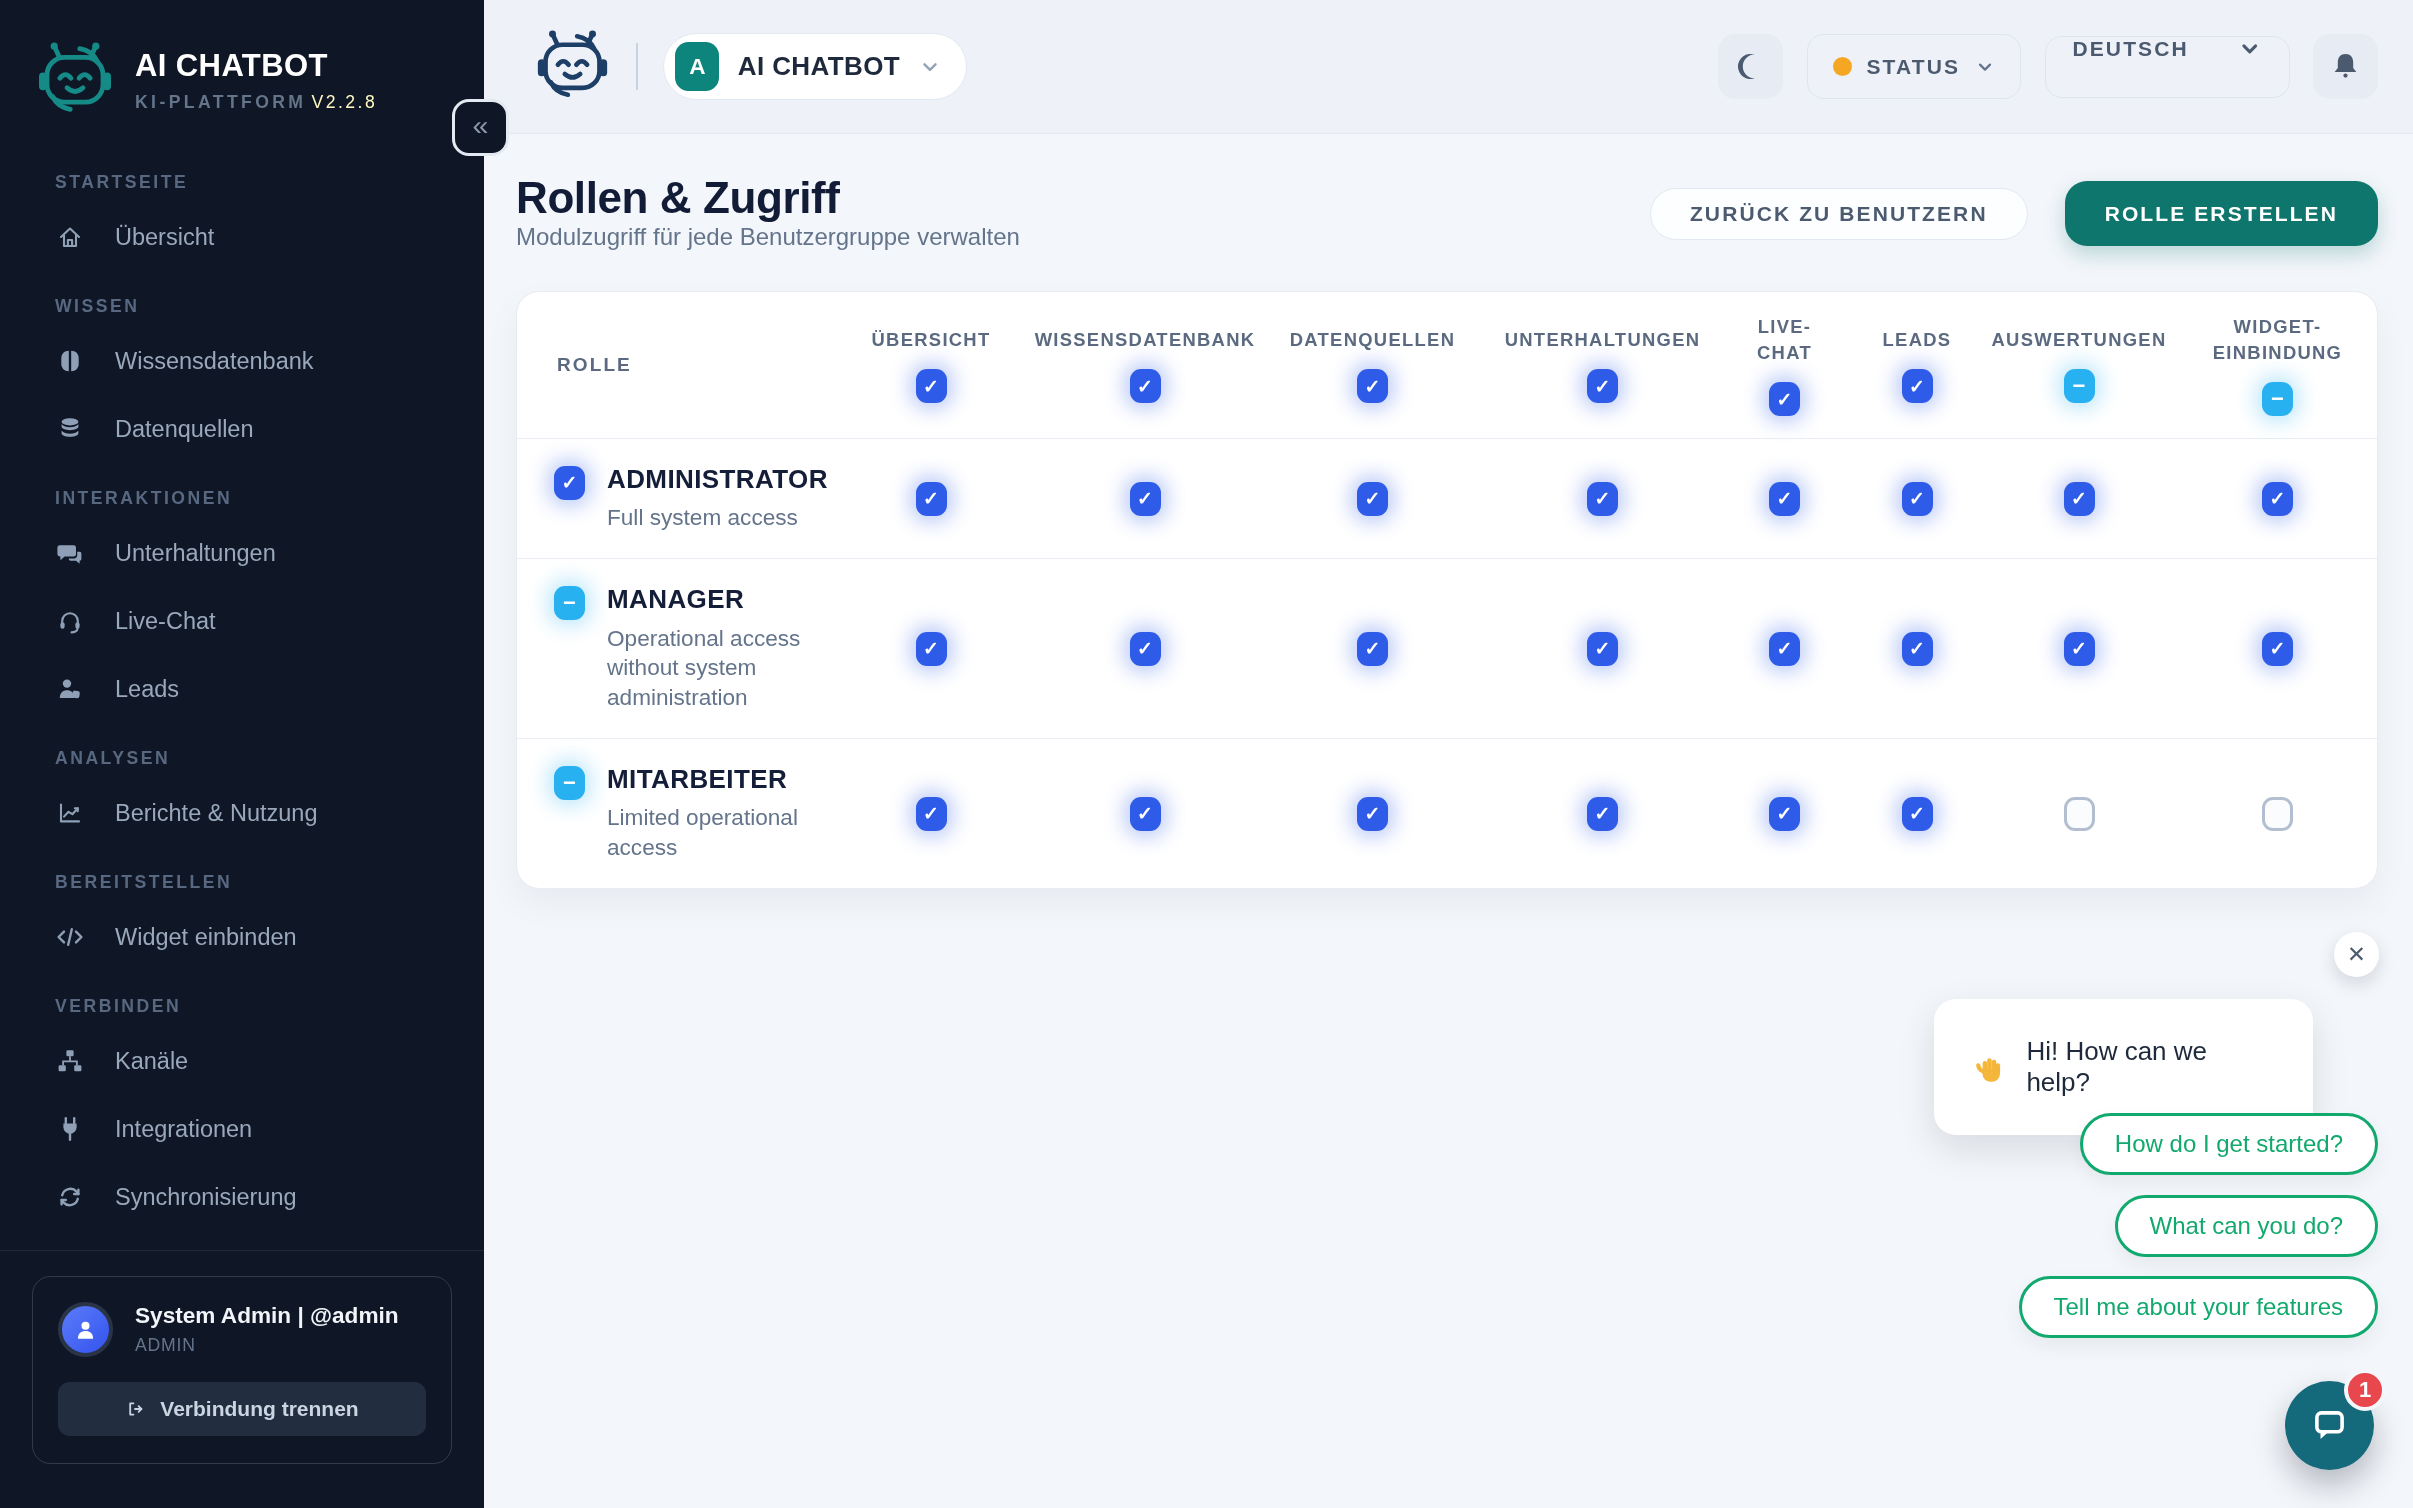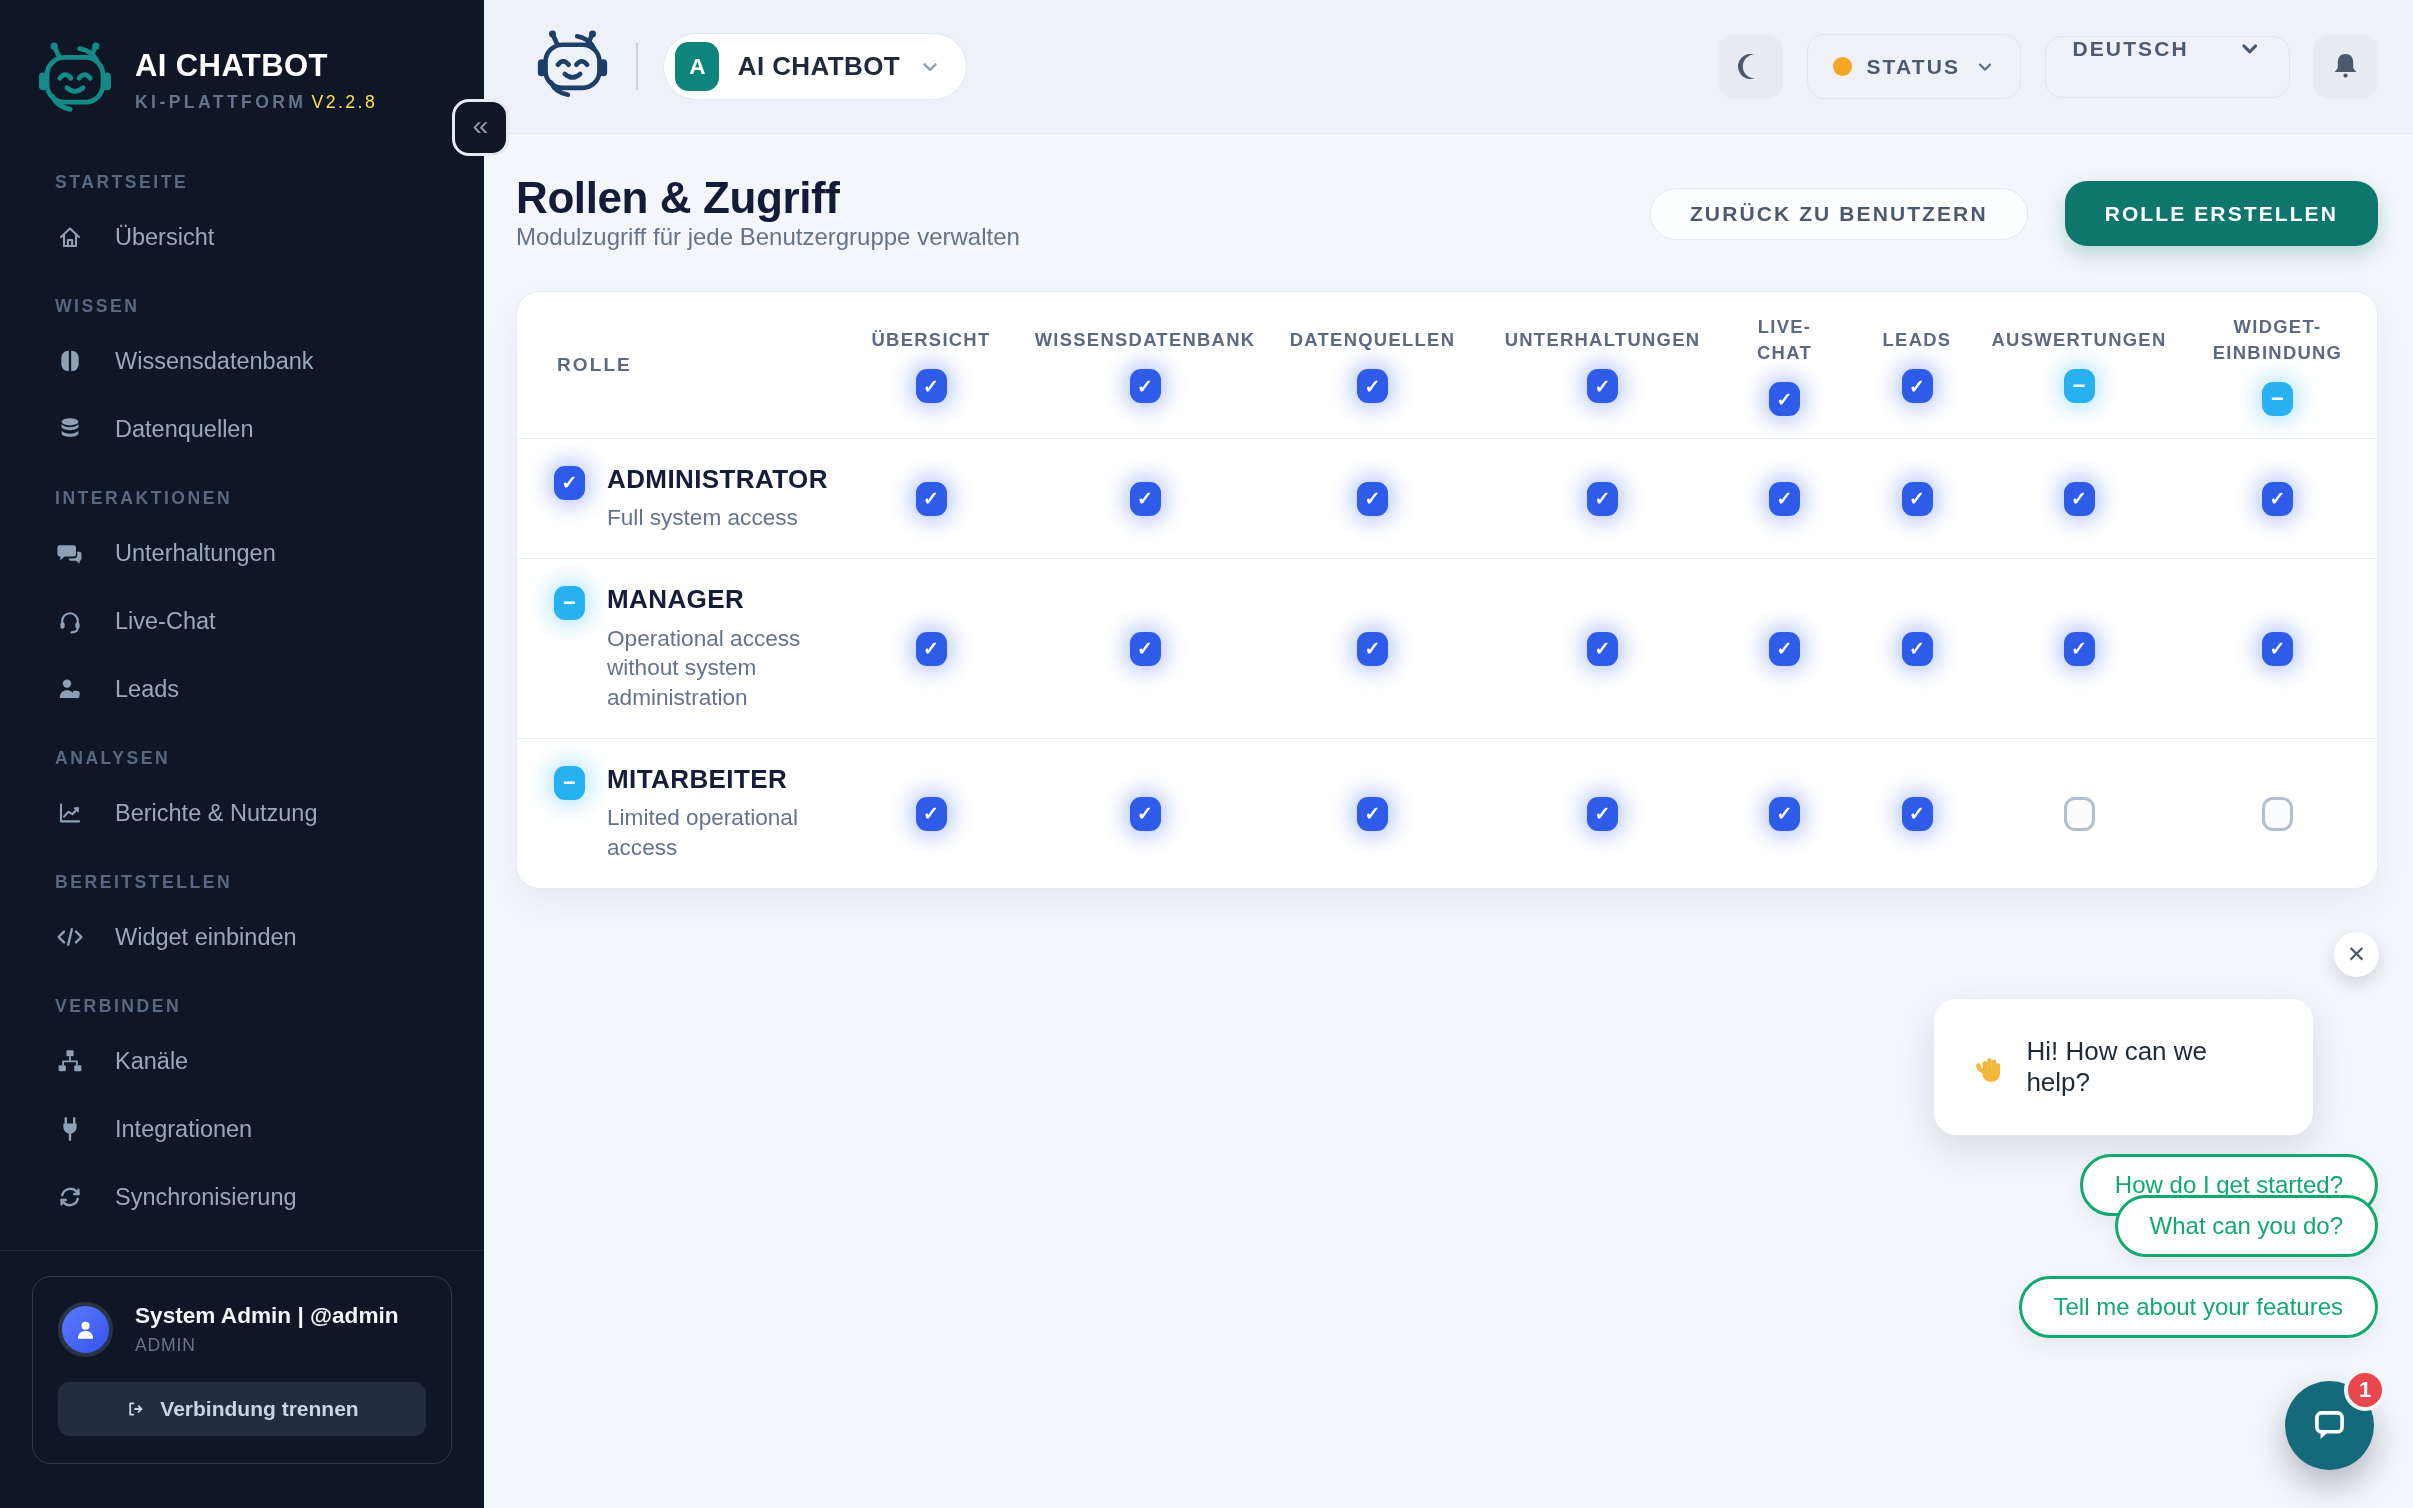--- a/index.html
+++ b/index.html
@@ -5,21 +5,21 @@
   * { margin:0; padding:0; box-sizing:border-box; }
   html,body { width:2413px; height:1508px; overflow:hidden; font-family:"Liberation Sans",sans-serif; background:#f3f6fa; }
   .app { display:flex; width:100%; height:100%; }
 
   
   .sidebar { width:484px; flex-shrink:0; background:#0f1726; position:relative; display:flex; flex-direction:column; color:#94a3b8; }
   .brand { display:flex; align-items:center; gap:20px; padding:39px 34px 22px 35px; }
   .brand-robot { color:#168a86; }
   .brand-title { font-size:31px; font-weight:800; color:#ffffff; letter-spacing:0.4px; }
   .brand-sub { margin-top:8.4px; font-size:17.6px; font-weight:700; letter-spacing:3.4px; color:#64748b; }
-  .brand-ver { color:#fde047; font-weight:400; margin-left:5px; letter-spacing:2.5px;margin-top:18px; }
+  .brand-ver { color:#fef9c3; font-weight:400; margin-left:5px; letter-spacing:2.5px;margin-top:18px; }
   .collapse-btn { position:absolute; right:-25px; top:99px; width:57px; height:57px; border-radius:17px;
     background:#0f1726; border:3.4px solid #e4eaf2; color:#8b99ad; font-size:28.5px; display:flex; align-items:center;
     justify-content:center; cursor:pointer; z-index:6; padding-bottom:3.4px; }
   .nav { flex:1; padding-top:3.4px; overflow:hidden; }
   .section-label { padding:25px 55px 10px; font-size:17.6px; font-weight:700; letter-spacing:2.5px; color:#586880; }
   .nav-item { display:flex; align-items:center; gap:30px; padding:19px 55px; cursor:pointer; }
   .nav-item .nav-icon { width:30px; height:30px; color:#8fa0b6; display:flex; align-items:center; justify-content:center; }
   .nav-item .nav-icon svg { width:30px; height:30px; }
   .nav-label { font-size:23.5px; color:#9aa8bc; }
   .sidebar-foot { border-top:1.7px solid rgba(148,163,184,0.14); padding:25px 32px 44px; }
@@ -80,21 +80,21 @@
   .role-cb { margin-top:1.7px; }
 
   
   .chat-tooltip { position:fixed; right:100px; top:999px; width:379px; height:136px; background:#fff; border-radius:22px;
     box-shadow:0 13.4px 37px rgba(15,23,42,0.12); display:flex; align-items:center; gap:18.4px; padding:0 39px; }
   .chat-greeting { font-size:26px; color:#1e293b; }
   .chat-close { position:fixed; right:34px; top:932px; width:45px; height:45px; border-radius:50%; background:#fff; border:none;
     box-shadow:0 6.7px 18.4px rgba(15,23,42,0.14); color:#4b5a6e; font-size:22.6px; display:flex; align-items:center; justify-content:center; cursor:pointer; }
   .quick { position:fixed; right:35px; height:62px; border:3.4px solid #12a96e; border-radius:32px; background:#fff; color:#12a96e;
     font-family:inherit; font-size:24px; display:flex; align-items:center; padding:0 32px; cursor:pointer; box-shadow:0 8.4px 20px rgba(15,23,42,0.06); }
-  .q0 { top:1154px; } .q1 { top:1195px; } .q2 { top:1276px; }
+  .q0 { top:1113px; } .q1 { top:1195px; } .q2 { top:1276px; }
   .fab { position:fixed; right:39px; top:1381px; width:89px; height:89px; border-radius:50%; background:#14697a; border:none;
     display:flex; align-items:center; justify-content:center; cursor:pointer; box-shadow:0 15px 32px rgba(15,23,42,0.28); }
   .fab-badge { position:fixed; right:27px; top:1369px; width:42px; height:42px; border-radius:50%; background:#e8484d;
     border:4.2px solid #f3f6fa; color:#fff; font-size:22px; font-weight:700; display:flex; align-items:center; justify-content:center; }
 </style>
 </head>
 <body>
 
 <div class="app">
 

